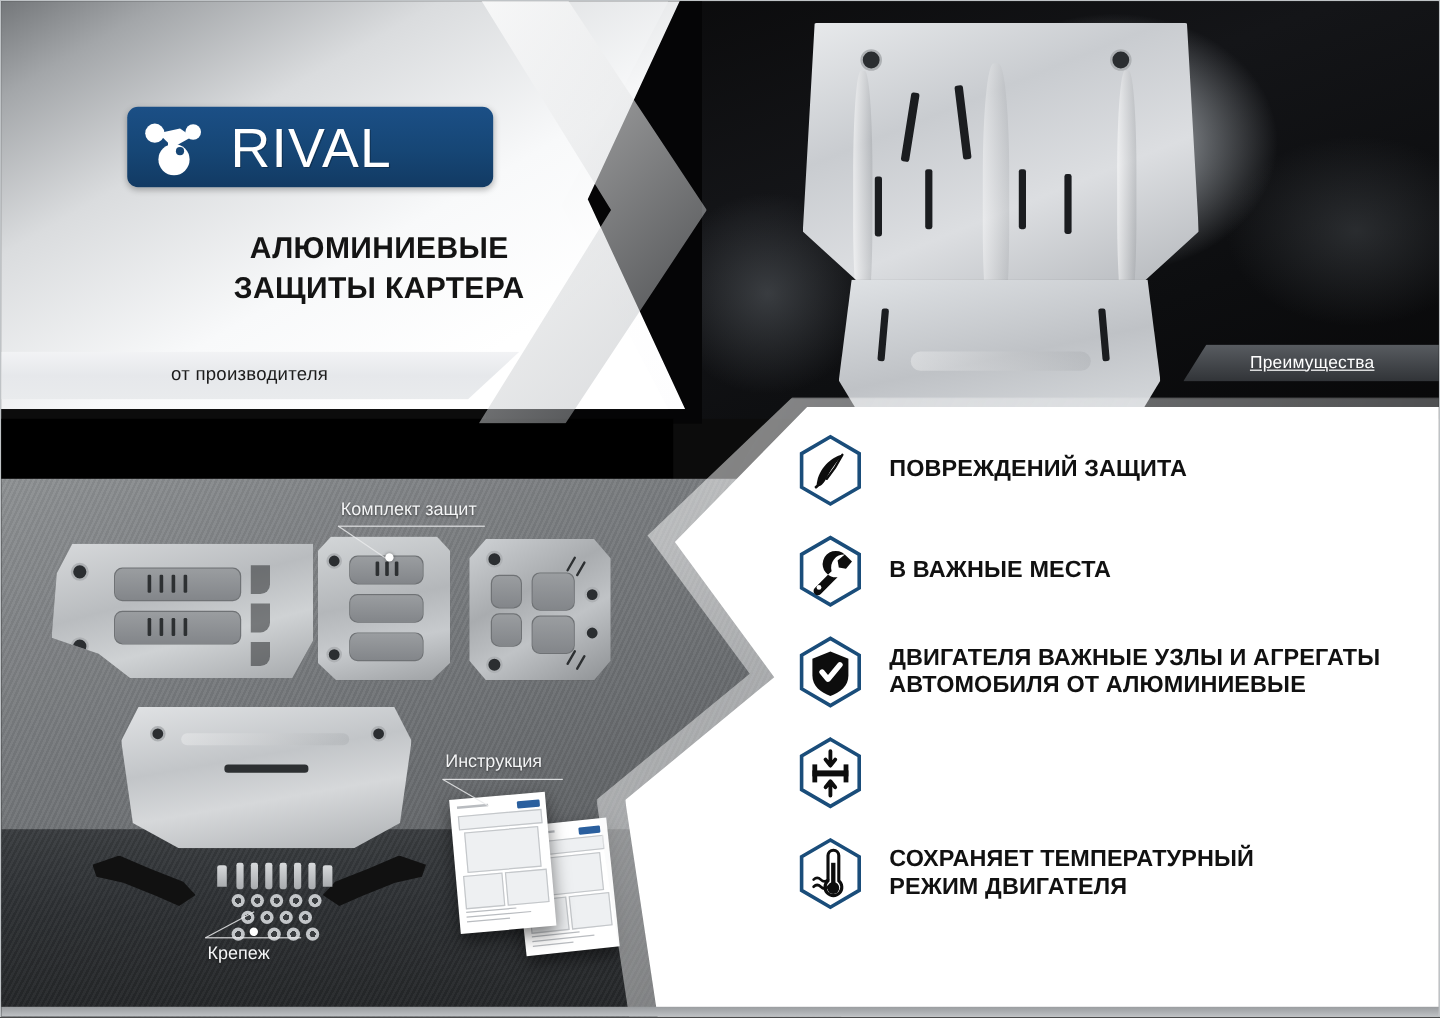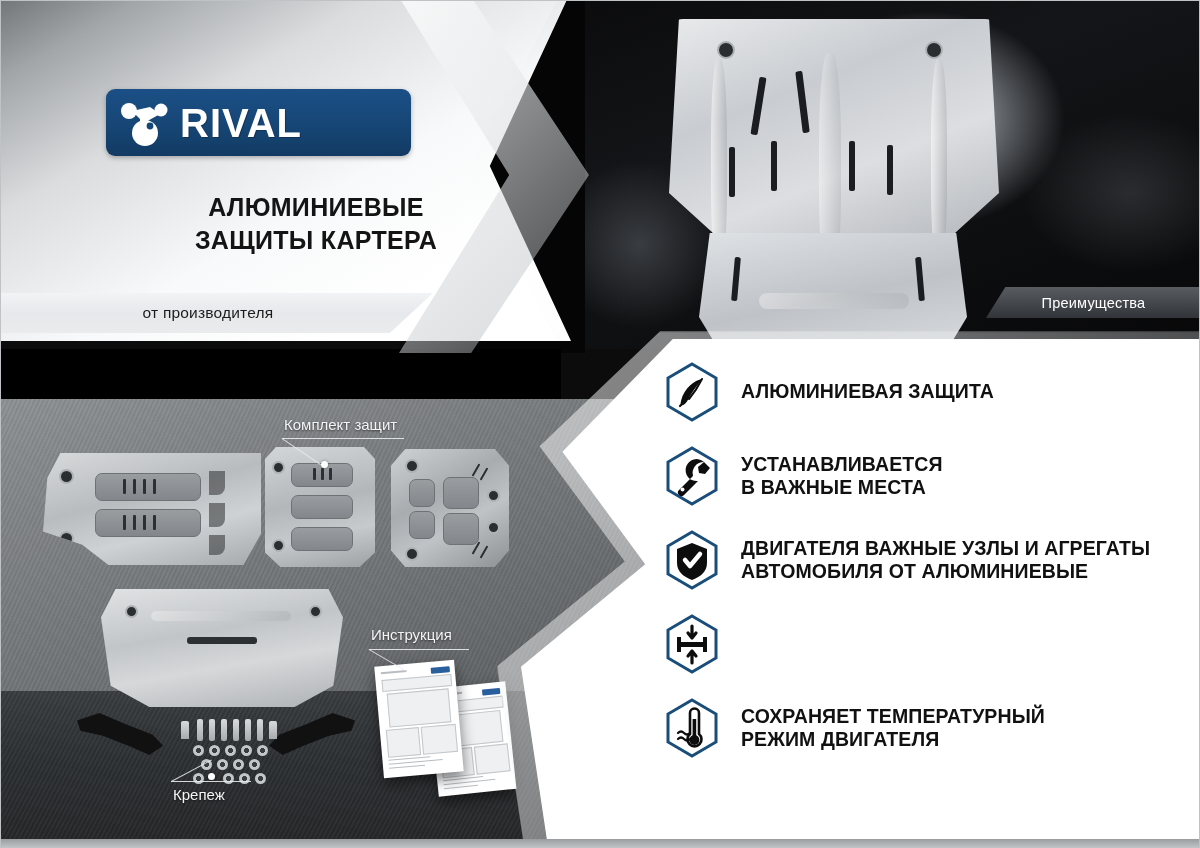--- a/index.html
+++ b/index.html
@@ -108,34 +108,34 @@
     filter:blur(1px);
   }
 
   
   #advantages-tab{
     left:985px;top:286px;width:215px;height:31px;
     background:linear-gradient(180deg,rgba(95,99,104,.92),rgba(52,55,59,.92));
     clip-path:polygon(9% 0, 100% 0, 100% 100%, 0 100%);
     display:flex;align-items:center;justify-content:center;
   }
-  #advantages-tab span{color:#fff;font-size:14.5px;letter-spacing:.2px;}
+  #advantages-tab span{color:#fff;font-size:14.5px;letter-spacing:.2px;text-decoration:underline;}
 
   
   #logo{
     left:105px;top:88px;width:305px;height:67px;
     background:linear-gradient(180deg,#1b4f86 0%,#164675 55%,#123a63 100%);
     border-radius:9px;
     box-shadow:0 2px 5px rgba(0,0,0,.28);
     display:flex;align-items:center;
   }
   #logo-mark{width:66px;height:56px;margin-left:8px;flex:none;}
   #logo-word{
-    color:#fff;font-weight:bold;font-size:40px;letter-spacing:1px;
-    margin-left:0;line-height:1;
+    color:#fff;font-weight:normal;font-size:46px;letter-spacing:1px;
+    margin-left:12px;line-height:1;
     text-shadow:1px 1px 0 rgba(0,0,0,.25);
   }
 
   
   #headline{
     left:105px;top:190px;width:420px;
     font-weight:bold;font-size:25px;line-height:1.32;
     color:#141414;text-align:center;letter-spacing:.3px;
   }
 
@@ -354,35 +354,34 @@
     <div class="feature">
       <div class="hexwrap">
         <svg viewBox="0 0 62 62" width="62" height="62">
           <polygon points="31,3 55,17 55,45 31,59 7,45 7,17" fill="none" stroke="#1a4d7a" stroke-width="3"></polygon>
           <path d="M41 18 C34 19 23 27 20 40 C19 43 20 45 22 44 C25 43 27 39 29 35 C33 28 38 22 41 18 Z" fill="#0d0d0d"></path>
           <path d="M41 18 C38 24 33 32 28 38" stroke="#0d0d0d" stroke-width="2" fill="none" stroke-linecap="round"></path>
           <path d="M19 45 L25 39" stroke="#0d0d0d" stroke-width="2.2" stroke-linecap="round"></path>
         </svg>
       </div>
       <div class="feature-text">
-        <span class="l1">АЛЮМИНИЕВАЯ ЗАЩИТА</span>
+        <span class="l1">ПОВРЕЖДЕНИЙ ЗАЩИТА</span>
       </div>
     </div>
 
     <div class="feature">
       <div class="hexwrap">
         <svg viewBox="0 0 62 62" width="62" height="62">
           <polygon points="31,3 55,17 55,45 31,59 7,45 7,17" fill="none" stroke="#1a4d7a" stroke-width="3"></polygon>
           <path d="M43 17 a11 11 0 1 0 -6 19 l-2 2 -12 12 a3.5 3.5 0 0 1 -5 -5 l12 -12 2 -2 a11 11 0 0 1 11 -14 z
                    M43 17 l-6 5 1 6 6 1 5 -6 z" fill="#0d0d0d"></path>
           <circle cx="21.5" cy="44.5" r="2" fill="#ffffff"></circle>
         </svg>
       </div>
       <div class="feature-text">
-        <span class="l1">УСТАНАВЛИВАЕТСЯ</span>
         <span class="l2">В ВАЖНЫЕ МЕСТА</span>
       </div>
     </div>
 
     <div class="feature">
       <div class="hexwrap">
         <svg viewBox="0 0 62 62" width="62" height="62">
           <polygon points="31,3 55,17 55,45 31,59 7,45 7,17" fill="none" stroke="#1a4d7a" stroke-width="3"></polygon>
           <path d="M31 14 L46 20 V34 C46 43 39 48 31 51 C23 48 16 43 16 34 V20 Z" fill="#0d0d0d"></path>
           <path d="M24 31 L29 37 L39 25" stroke="#ffffff" stroke-width="4.5" fill="none" stroke-linecap="round" stroke-linejoin="round"></path>

